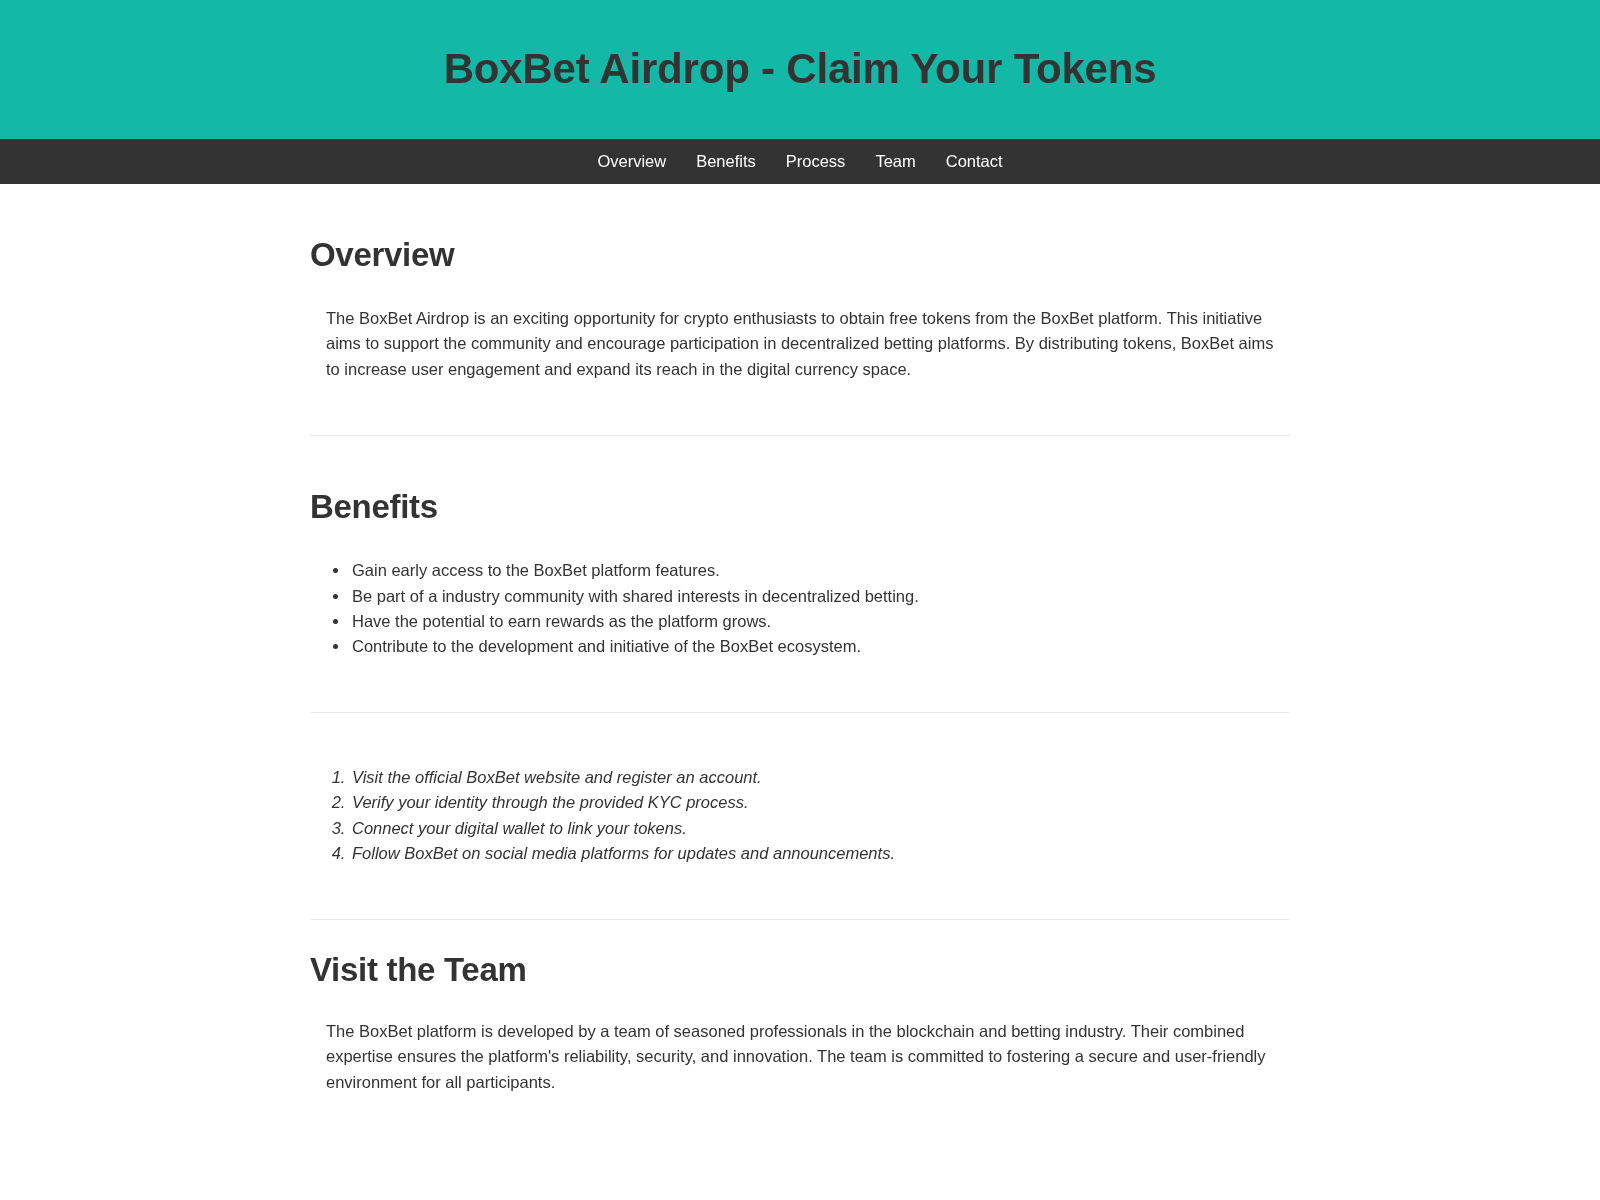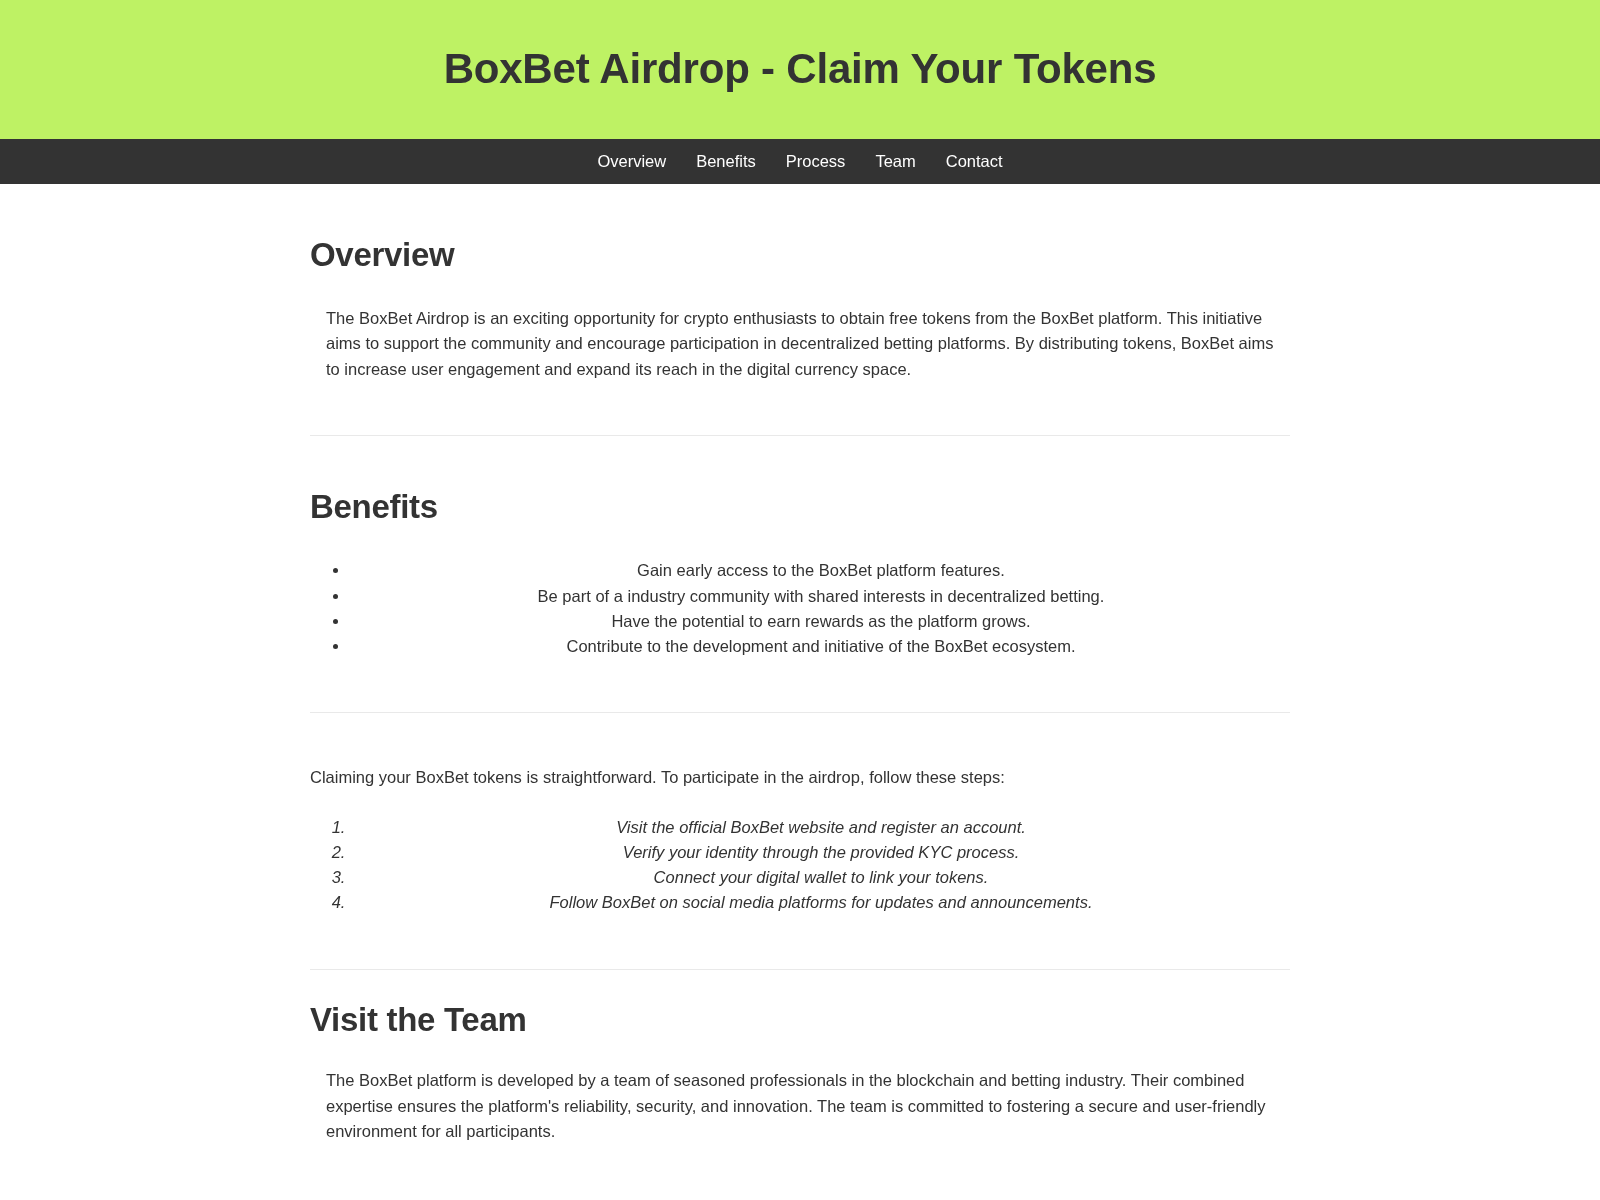--- a/index.html
+++ b/index.html
@@ -12,21 +12,21 @@
     overflow: hidden;
     background: #ffffff;
   }
   body {
     font-family: "Liberation Sans", sans-serif;
     color: #333333;
   }
 
   
   .site-header {
-    background: #bef264;
+    background: #14b8a6;
     height: 139px;
     display: flex;
     align-items: center;
     justify-content: center;
   }
   .site-title {
     margin: 0;
     font-size: 42px;
     font-weight: bold;
     color: #333333;
@@ -103,21 +103,20 @@
     padding-left: 40px;
     list-style-type: decimal;
     font-style: italic;
   }
   ul.bullet-list li,
   ol.step-list li {
     font-size: 16.5px;
     line-height: 25.2px;
     color: #333333;
     padding-left: 2px;
-    text-align: center;
   }
 
   .divider {
     border: 0;
     border-top: 1px solid #e9e9e9;
     margin: 53px 0 0 0;
     height: 0;
   }
   .section--team { padding-top: 31px; }
   .section--team .section-heading { margin-bottom: 30px; }
@@ -164,21 +163,20 @@
       <li>Gain early access to the BoxBet platform features.</li>
       <li>Be part of a industry community with shared interests in decentralized betting.</li>
       <li>Have the potential to earn rewards as the platform grows.</li>
       <li>Contribute to the development and initiative of the BoxBet ecosystem.</li>
     </ul>
   </section>
 
   <hr class="divider">
 
   <section class="section" id="process">
-    <p class="intro-text">Claiming your BoxBet tokens is straightforward. To participate in the airdrop, follow these steps:</p>
     <ol class="step-list">
       <li>Visit the official BoxBet website and register an account.</li>
       <li>Verify your identity through the provided KYC process.</li>
       <li>Connect your digital wallet to link your tokens.</li>
       <li>Follow BoxBet on social media platforms for updates and announcements.</li>
     </ol>
   </section>
 
   <hr class="divider">
 

